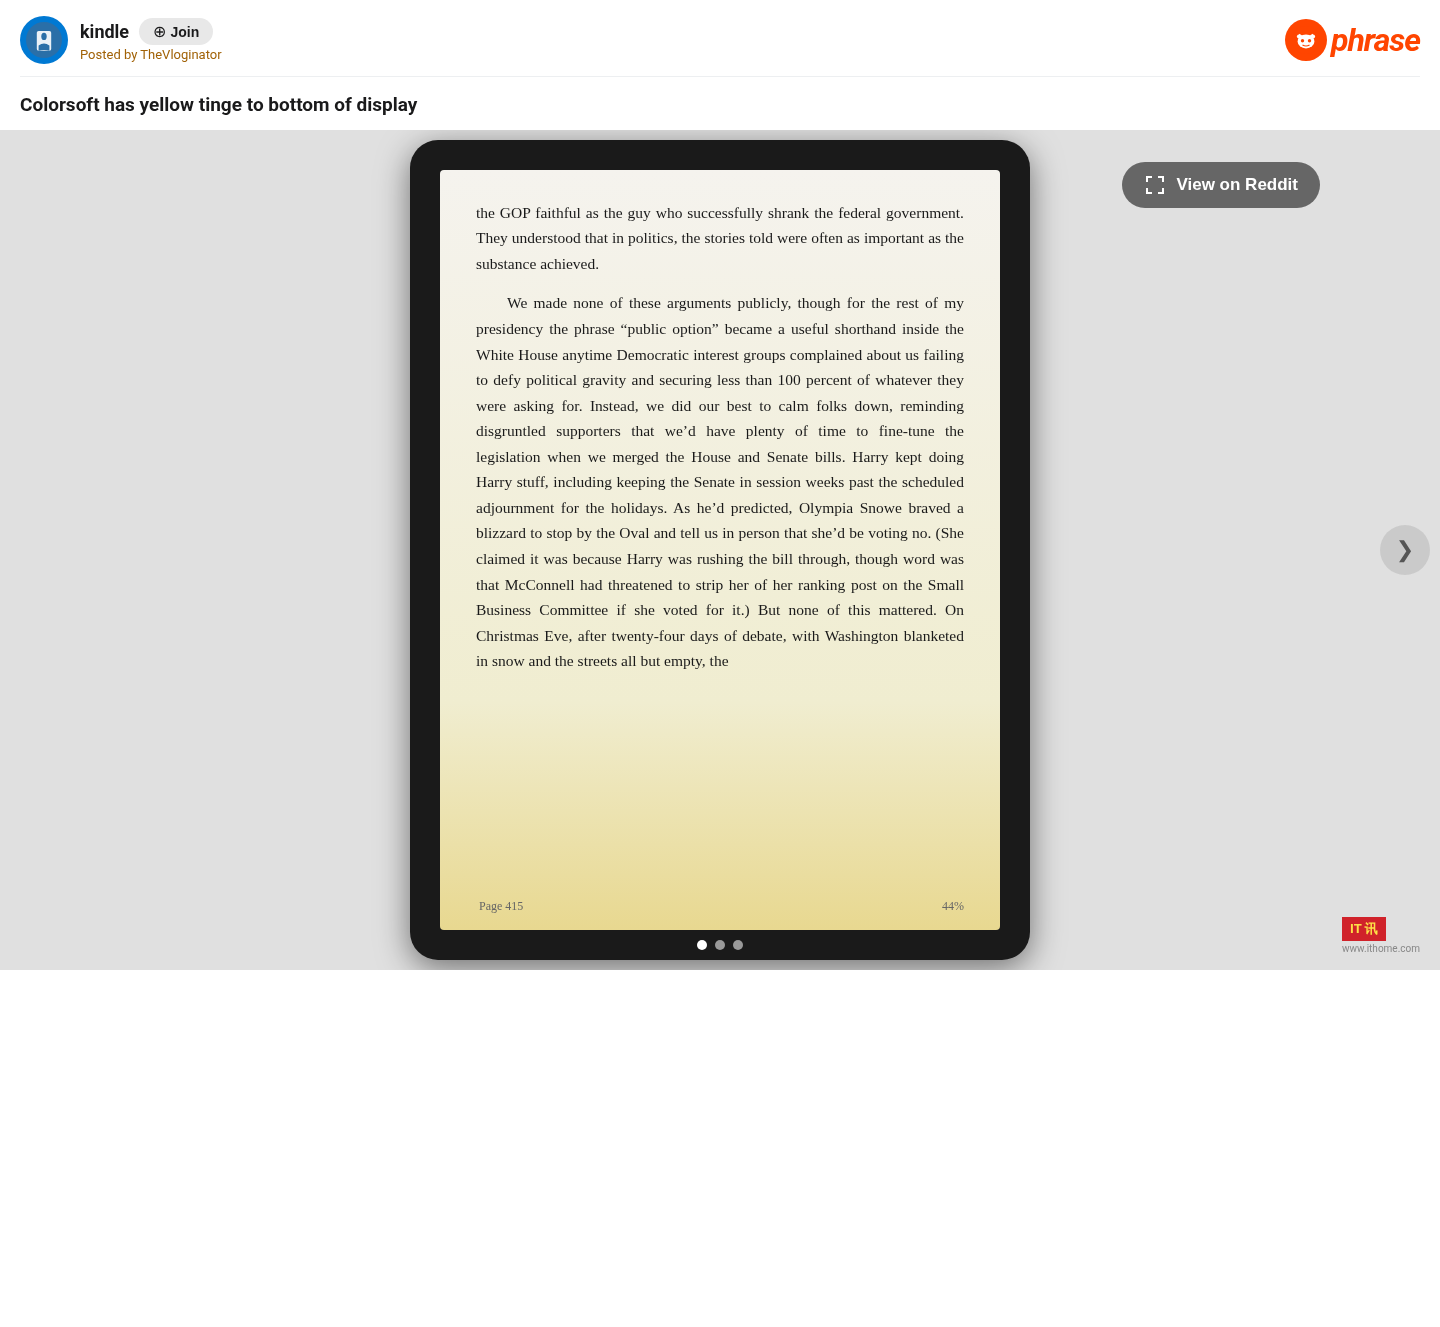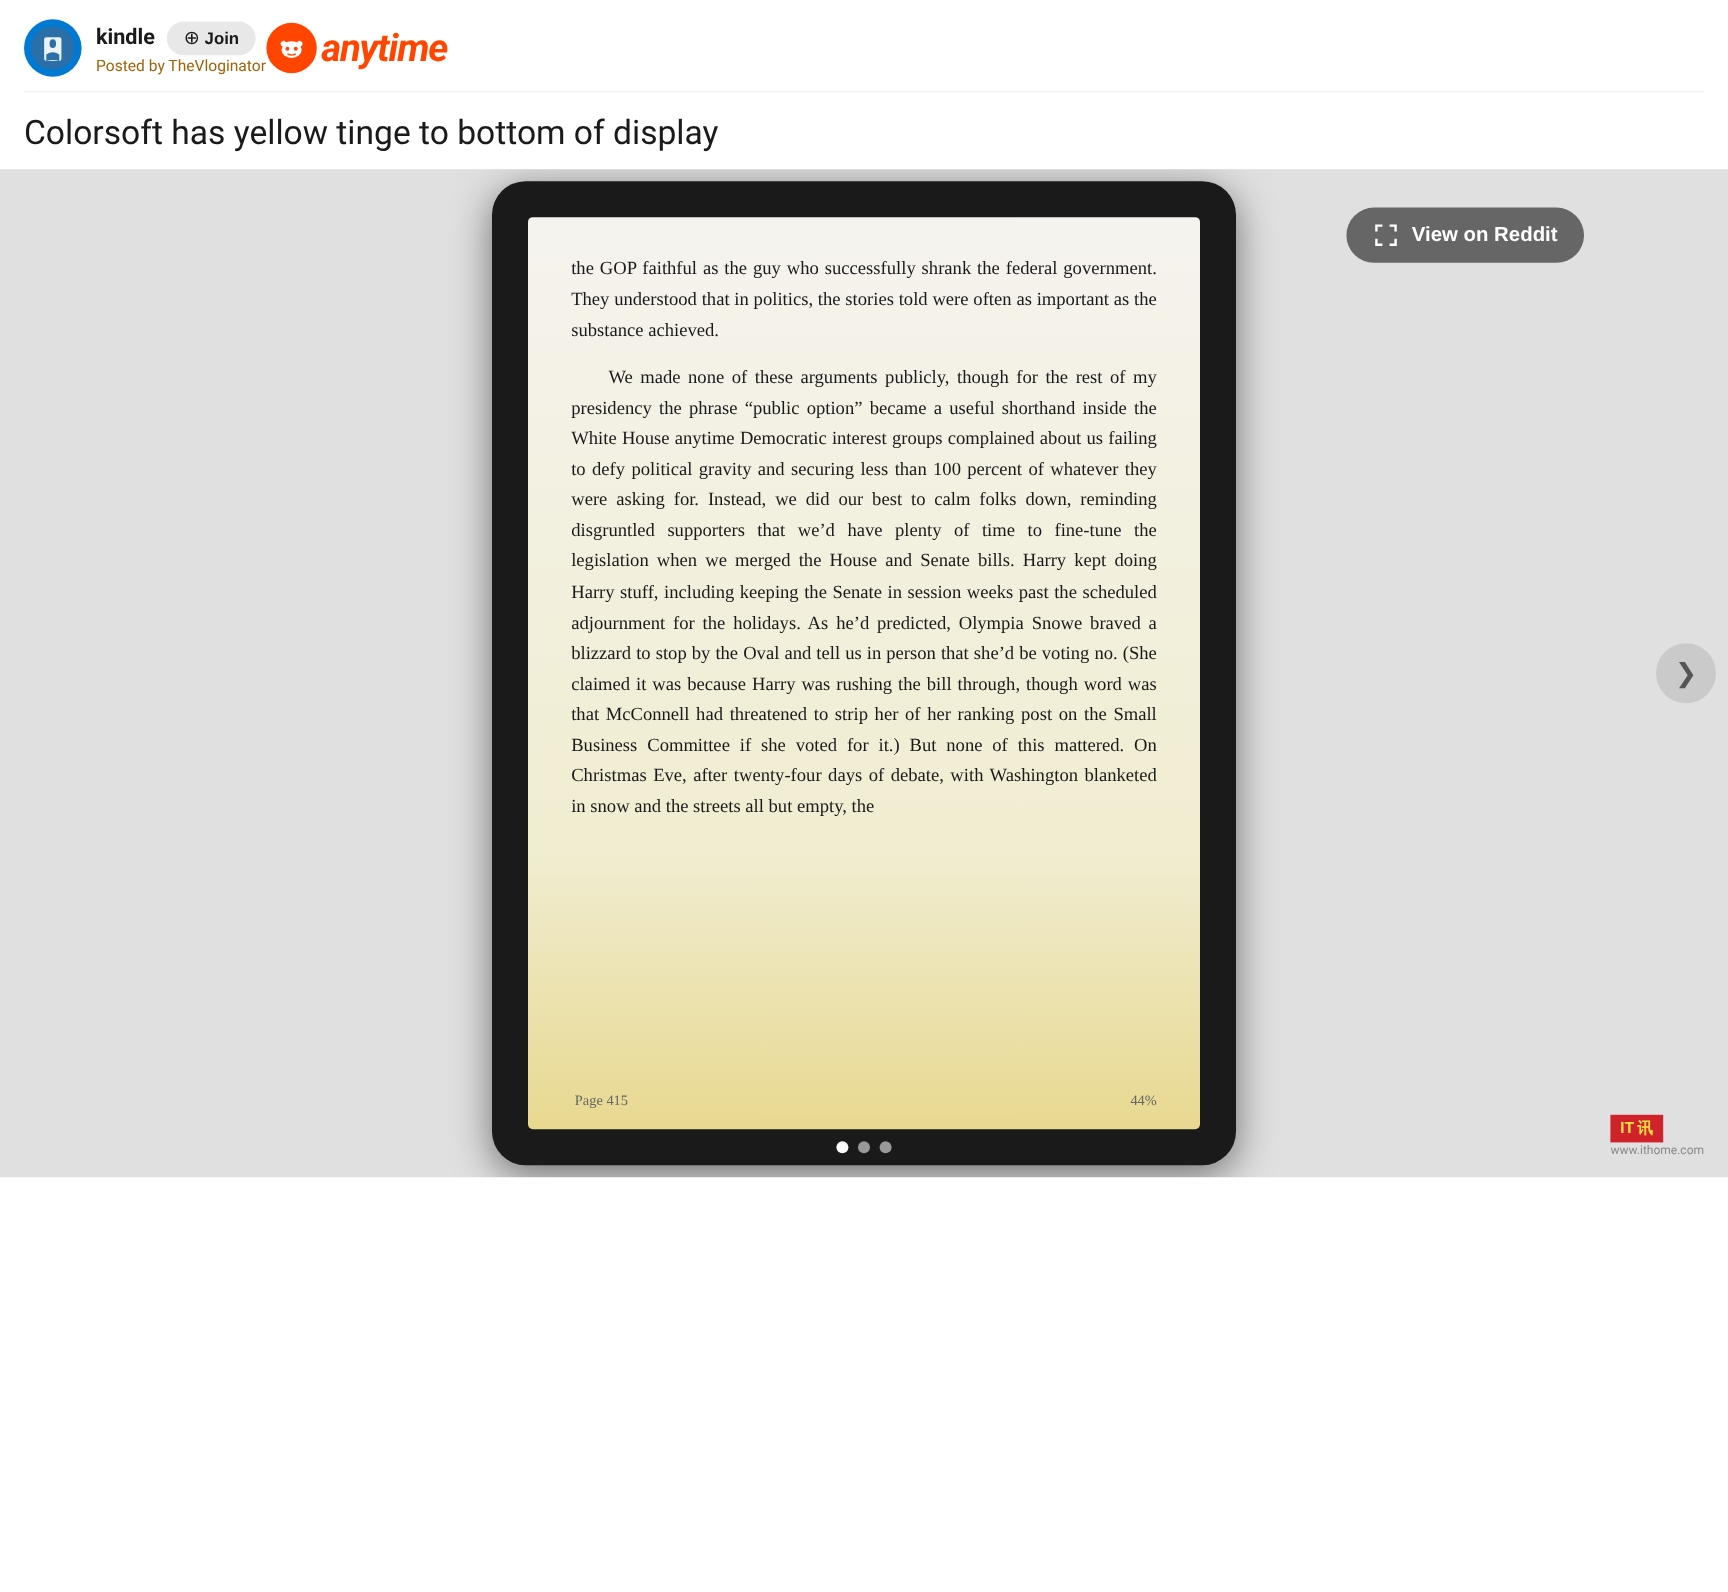--- a/index.html
+++ b/index.html
@@ -14,20 +14,21 @@
       background: #ffffff;
       max-width: 1440px;
       min-height: 1327px;
       position: relative;
     }
 
     
     .header {
       display: flex;
       align-items: center;
+      justify-content: space-between;
       padding: 16px 20px 12px 20px;
       background: #ffffff;
     }
 
     .header-left {
       display: flex;
       align-items: center;
       gap: 12px;
     }
 
@@ -112,22 +113,22 @@
     
     .divider {
       height: 1px;
       background: #edeff1;
       margin: 0 20px;
     }
 
     
     .post-title {
       padding: 16px 20px 12px 20px;
-      font-size: 28px;
-      font-weight: 400;
+      font-size: 19px;
+      font-weight: 700;
       color: #1a1a1b;
       line-height: 1.3;
     }
 
     
     .image-area {
       background: #e0e0e0;
       position: relative;
       display: flex;
       align-items: center;
@@ -368,21 +369,21 @@
           <ellipse cx="10" cy="11" rx="6" ry="5" fill="white"></ellipse>
           <circle cx="7.5" cy="10.5" r="1.2" fill="#ff4500"></circle>
           <circle cx="12.5" cy="10.5" r="1.2" fill="#ff4500"></circle>
           <path d="M7.5 13.5 Q10 15 12.5 13.5" stroke="#ff4500" stroke-width="0.8" fill="none"></path>
           <circle cx="5" cy="7.5" r="1.5" fill="white"></circle>
           <circle cx="15" cy="7.5" r="1.5" fill="white"></circle>
           <line x1="5" y1="6" x2="8" y2="8" stroke="white" stroke-width="1"></line>
           <line x1="15" y1="6" x2="12" y2="8" stroke="white" stroke-width="1"></line>
         </svg>
       </div>
-      <span class="reddit-wordmark">anytime</span>
+      <span class="reddit-wordmark">phrase</span>
     </div>
   </div>
 
   <div class="divider"></div>
 
   <div class="post-title">Colorsoft has yellow tinge to bottom of display</div>
 
   <div class="image-area">
 
     <div class="kindle-device">

